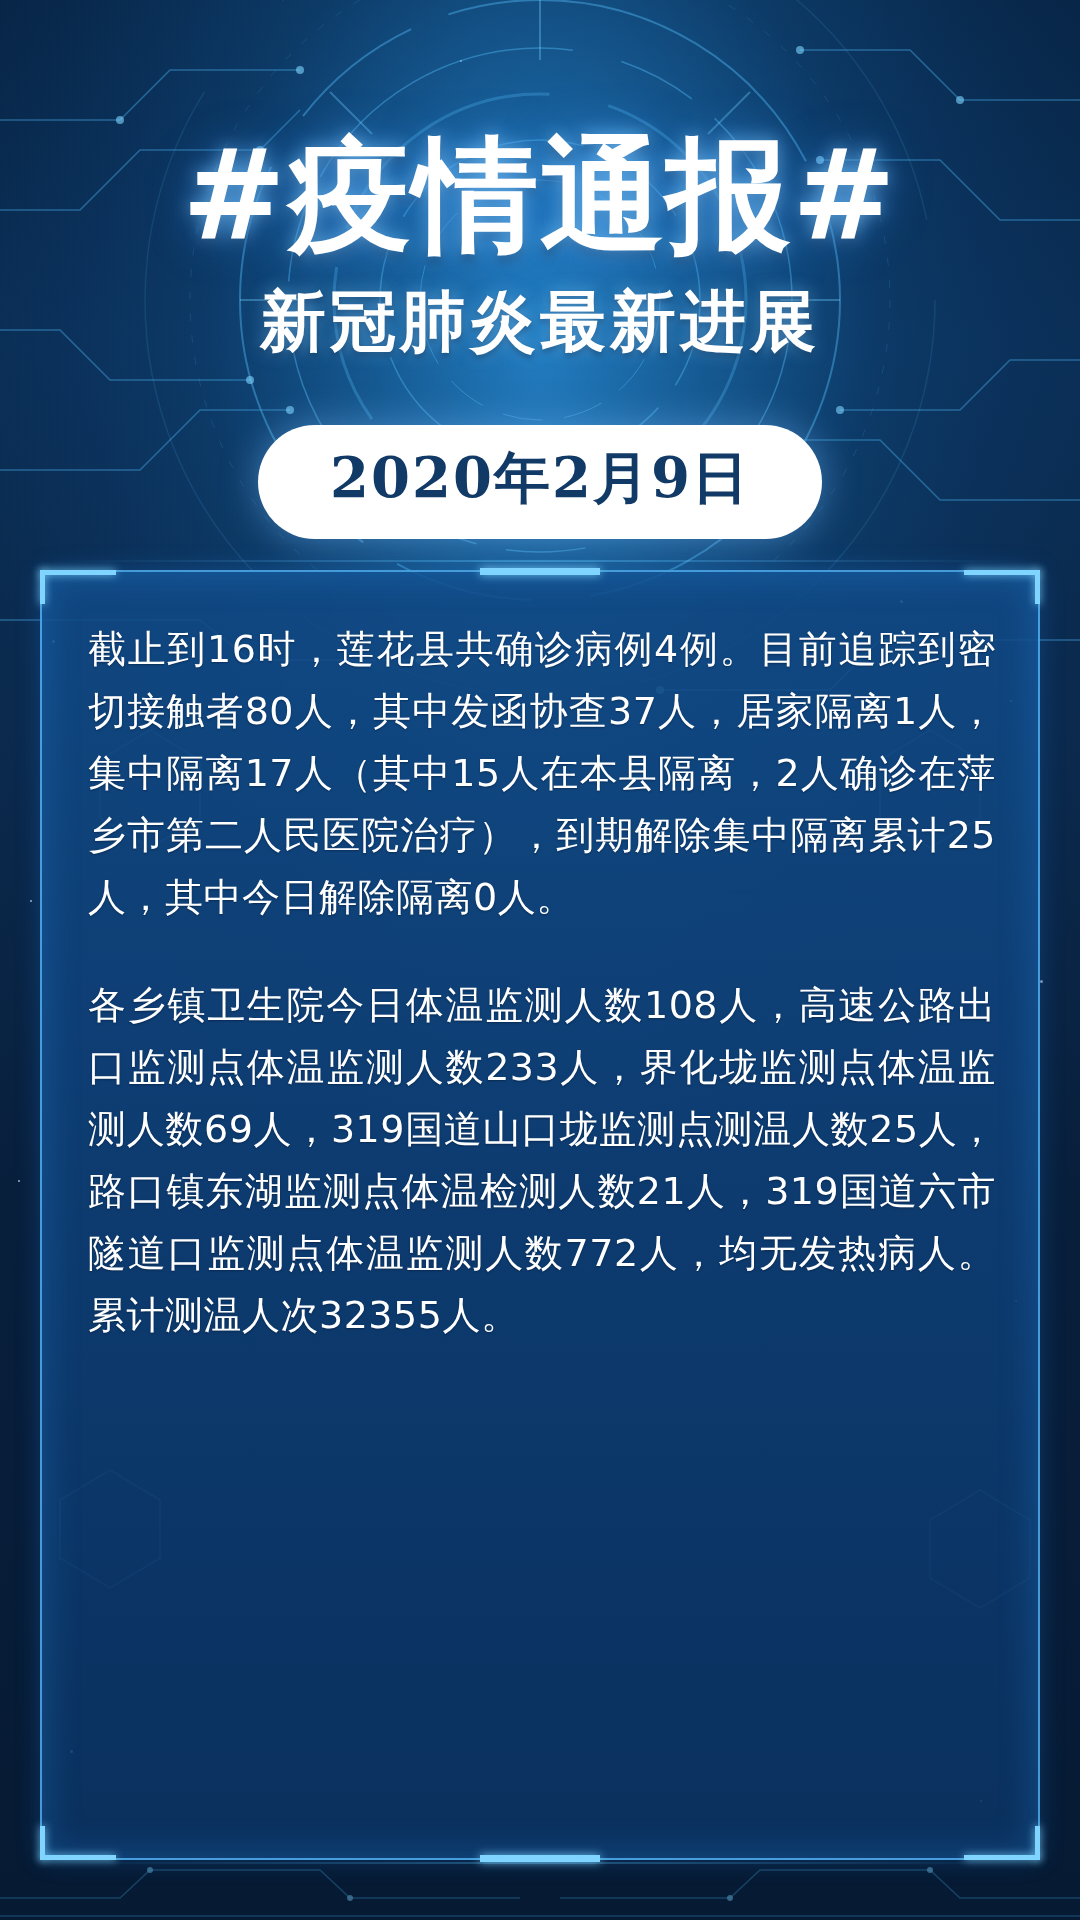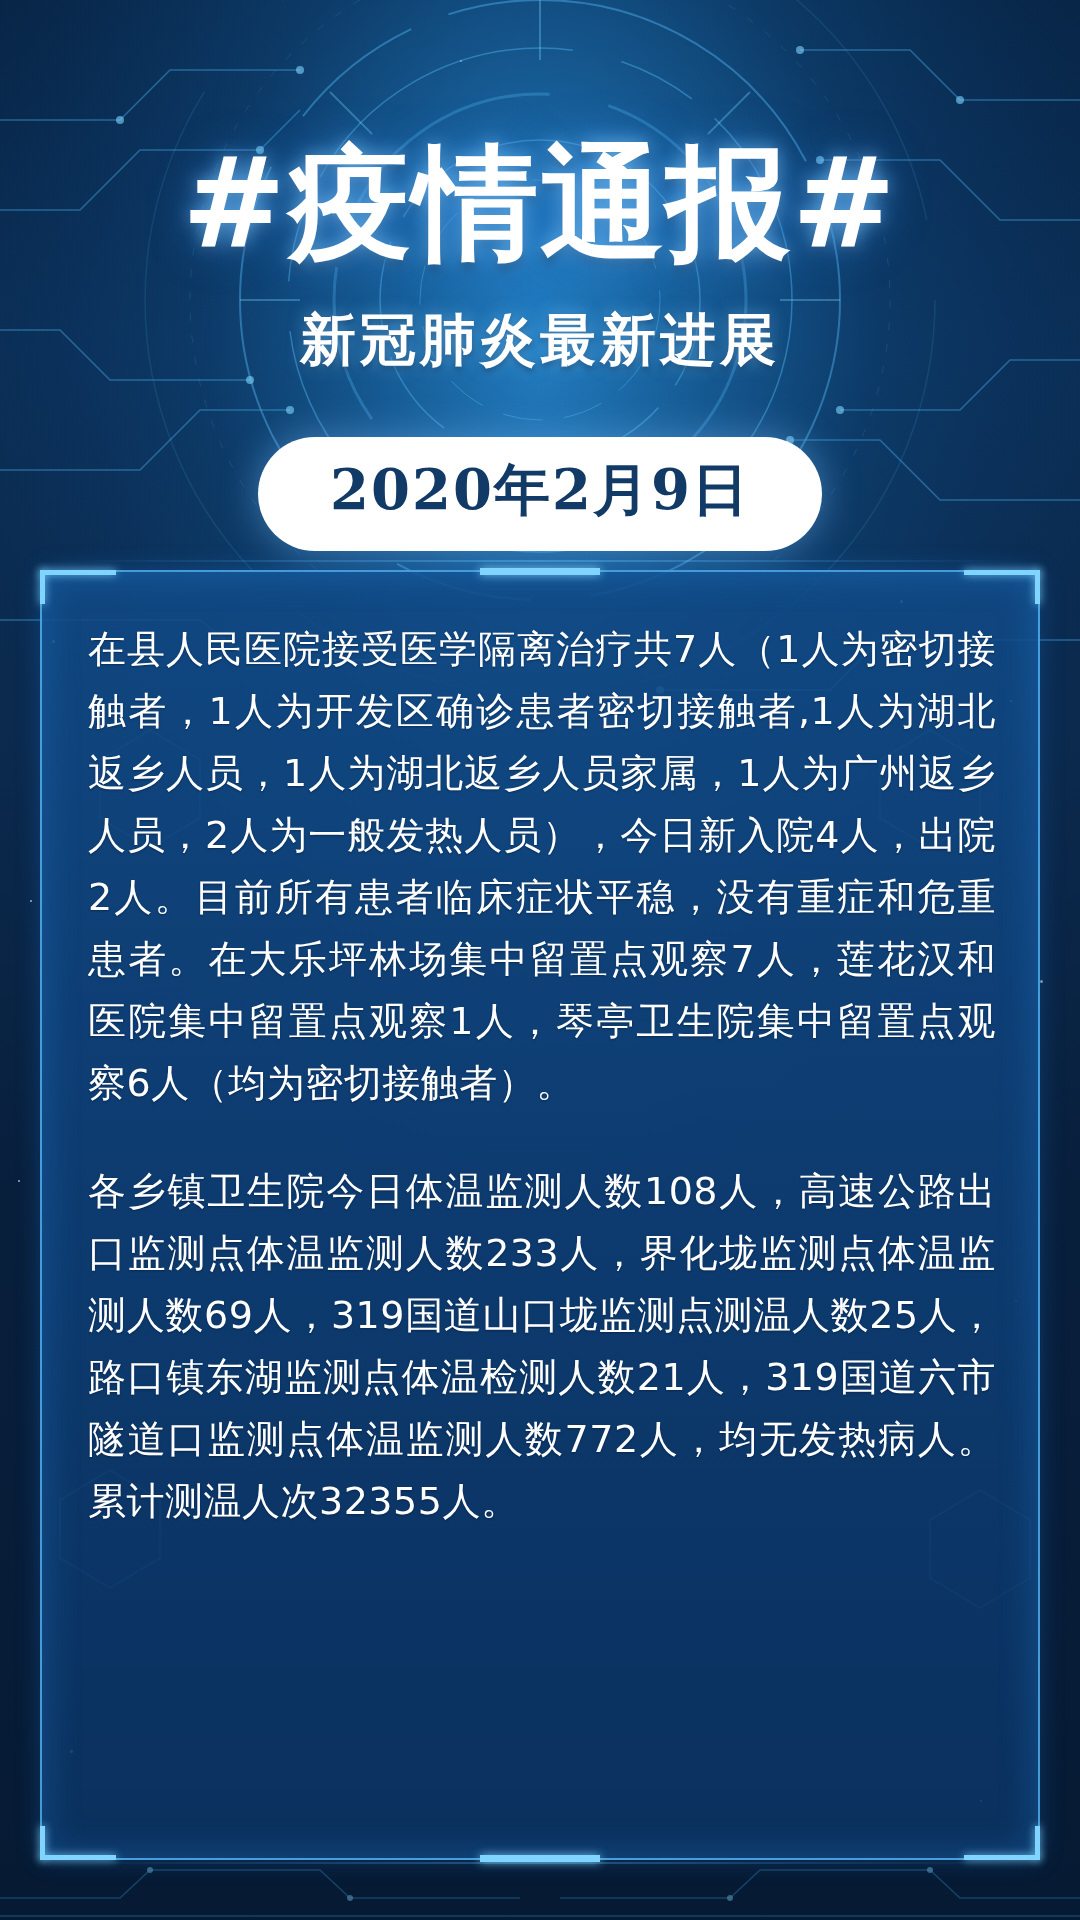--- a/index.html
+++ b/index.html
@@ -42,21 +42,21 @@
   .star {
     position: absolute;
     background: #cfe8ff;
     border-radius: 50%;
     opacity: .75;
   }
 
   
   .header {
     position: absolute;
-    top: 12px;
+    top: 4px;
     left: 0;
     width: 1080px;
     text-align: center;
   }
 
   .main-title {
     margin: 0;
     padding-top: 122px;
     font-family: "DejaVu Sans", "Liberation Sans", sans-serif;
     font-weight: bold;
@@ -64,24 +64,24 @@
     line-height: 1.12;
     letter-spacing: 2px;
     color: #ffffff;
     text-shadow:
       0 0 18px rgba(120,200,255,0.75),
       0 0 44px rgba(60,150,255,0.55),
       0 6px 10px rgba(0,20,50,0.5);
   }
 
   .sub-title {
-    margin: 30px 0 0 0;
+    margin: 12px 0 0 0;
     font-family: Liberation Sans, sans-serif;
     font-weight: bold;
-    font-size: 56px;
+    font-size: 66px;
     letter-spacing: 4px;
     color: #ffffff;
     text-shadow: 0 0 16px rgba(120,200,255,0.6), 0 3px 6px rgba(0,20,50,0.5);
   }
 
   .date-pill {
     display: inline-block;
     margin-top: 58px;
     padding: 16px 72px 22px 72px;
     background: #ffffff;
@@ -294,21 +294,21 @@
 
   <div class="card">
     <span class="corner tl"></span>
     <span class="corner tr"></span>
     <span class="corner bl"></span>
     <span class="corner br"></span>
     <span class="notch"></span>
     <span class="notch-b"></span>
 
     <div class="card-body">
-      <p class="para">在县人民医院接受医学隔离治疗共7人（1人为密切接触者，1人为开发区确诊患者密切接触者,1人为湖北返乡人员，1人为湖北返乡人员家属，1人为广州返乡人员，2人为一般发热人员），今日新入院4人，出院2人。目前所有患者临床症状平稳，没有重症和危重患者。在大乐坪林场集中留置点观察7人，莲花汉和医院集中留置点观察1人，琴亭卫生院集中留置点观察6人（均为密切接触者）。</p>
+      <p class="para">截止到16时，莲花县共确诊病例4例。目前追踪到密切接触者80人，其中发函协查37人，居家隔离1人，集中隔离17人（其中15人在本县隔离，2人确诊在萍乡市第二人民医院治疗），到期解除集中隔离累计25人，其中今日解除隔离0人。</p>
       <p class="para">各乡镇卫生院今日体温监测人数108人，高速公路出口监测点体温监测人数233人，界化垅监测点体温监测人数69人，319国道山口垅监测点测温人数25人，路口镇东湖监测点体温检测人数21人，319国道六市隧道口监测点体温监测人数772人，均无发热病人。累计测温人次32355人。</p>
     </div>
   </div>
 
   <svg class="circuit-strip" viewBox="0 0 1080 62" preserveAspectRatio="none">
     <g stroke="#3f9fd8" fill="none" stroke-width="1.5" opacity="0.55">
       <path d="M0 40 H120 L150 12 H320 L350 40 H520"></path>
       <path d="M1080 40 H960 L930 12 H760 L730 40 H560"></path>
       <path d="M0 58 H1080"></path>
     </g>

